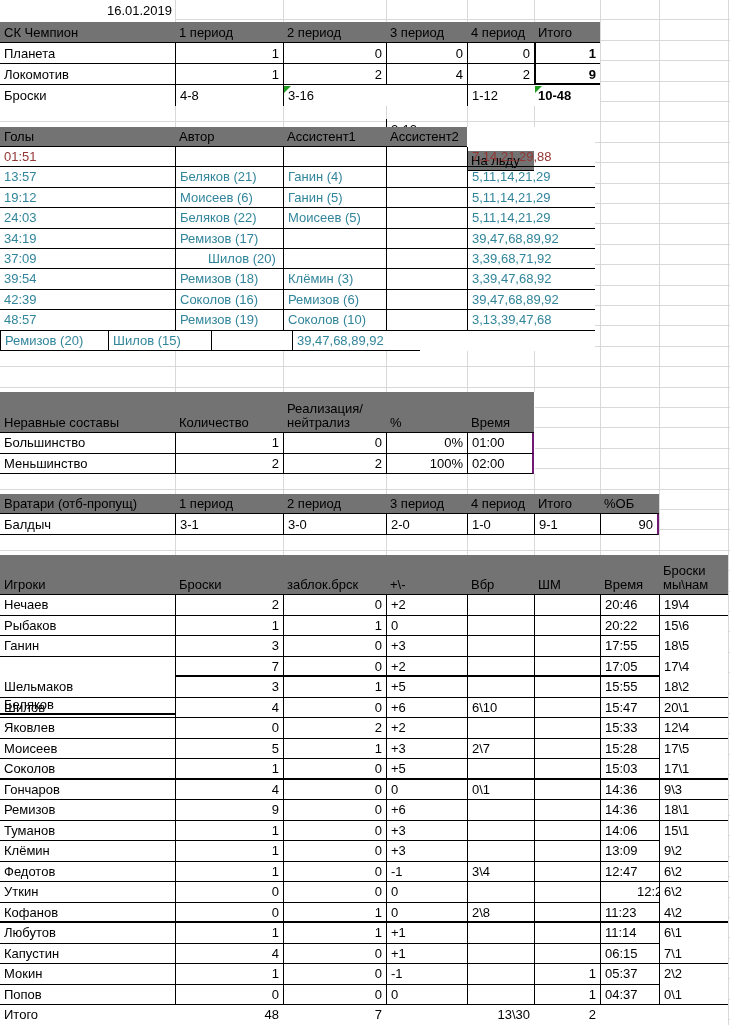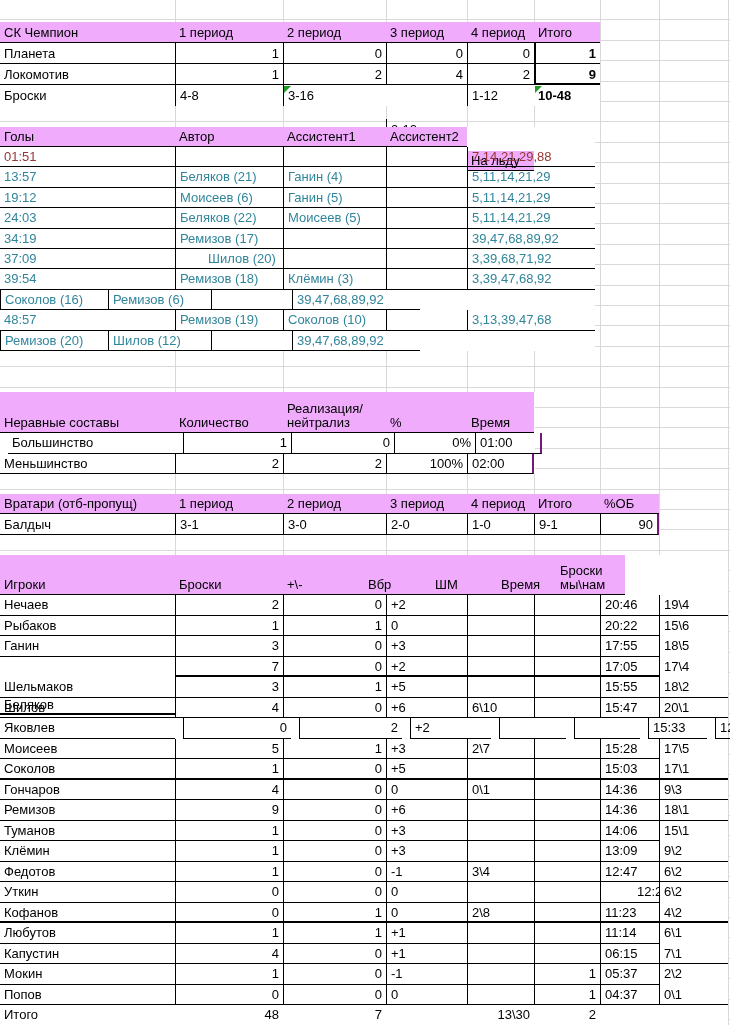--- a/index.html
+++ b/index.html
@@ -10,21 +10,21 @@
     background-image:repeating-linear-gradient(to bottom,transparent 0px,transparent 19.4px,#d9d9d9 19.4px,#d9d9d9 20.4px);
   }
   .vg{position:absolute;top:0;width:1px;height:1025px;background:#d9d9d9;}
   .tbl{position:absolute;left:0;background:#fff;z-index:2;}
   .trow{display:flex;}
   .cell{
     position:relative;box-sizing:border-box;flex:0 0 auto;
     overflow:hidden;white-space:nowrap;padding:0 4px;
   }
   .l{text-align:left}.r{text-align:right}
-  .hdr{background:#f0abfc;}
+  .hdr{background:#737373;}
   .bb{border-bottom:1px solid #000}
   .bb2{border-bottom:2px solid #000}
   .bl{border-left:1px solid #000}
   .bl2{border-left:2px solid #000}
   .br{border-right:2px solid #701a75}
   .bold{font-weight:bold}
   .red{color:#943634}
   .teal{color:#31859B}
   .ovf{overflow:visible}
   .hc{white-space:normal;line-height:14px !important;display:flex;align-items:flex-end;padding-bottom:2px;}
@@ -41,20 +41,21 @@
 
   <div class="vg" style="left:175px"></div>
   <div class="vg" style="left:283px"></div>
   <div class="vg" style="left:386px"></div>
   <div class="vg" style="left:467px"></div>
   <div class="vg" style="left:534px"></div>
   <div class="vg" style="left:600px"></div>
   <div class="vg" style="left:659px"></div>
   <div class="vg" style="left:728px"></div>
 
+  <div class="date">16.01.2019</div>
 
   <div id="score" class="tbl" style="top:22px;width:600px">
       <div class="trow" style="height: 21px;">
         <div class="cell hdr bb l" style="width: 175px; height: 21px; line-height: 21px;">СК Чемпион</div>
         <div class="cell hdr bb l" style="width: 108px; height: 21px; line-height: 21px;">1 период</div>
         <div class="cell hdr bb l" style="width: 103px; height: 21px; line-height: 21px;">2 период</div>
         <div class="cell hdr bb l" style="width: 81px; height: 21px; line-height: 21px;">3 период</div>
         <div class="cell hdr bb l" style="width: 67px; height: 21px; line-height: 21px;">4 период</div>
         <div class="cell hdr bb l" style="width: 66px; height: 21px; line-height: 21px;">Итого</div>
       </div>
@@ -134,49 +135,50 @@
         <div class="cell bl bb l ovf teal" style="width: 128px; height: 20.4px; line-height: 20.4px;">3,39,68,71,92</div>
       </div>
       <div class="trow" style="height: 20.4px;">
         <div class="cell bb l teal" style="width: 175px; height: 20.4px; line-height: 20.4px;">39:54</div>
         <div class="cell bl bb l teal" style="width: 108px; height: 20.4px; line-height: 20.4px;">Ремизов (18)</div>
         <div class="cell bl bb l teal" style="width: 103px; height: 20.4px; line-height: 20.4px;">Клёмин (3)</div>
         <div class="cell bl bb l" style="width: 81px; height: 20.4px; line-height: 20.4px;"></div>
         <div class="cell bl bb l ovf teal" style="width: 128px; height: 20.4px; line-height: 20.4px;">3,39,47,68,92</div>
       </div>
       <div class="trow" style="height: 20.4px;">
+        <div class="cell bb l teal" style="width: 175px; height: 20.4px; line-height: 20.4px;">42:39</div>
         <div class="cell bl bb l teal" style="width: 108px; height: 20.4px; line-height: 20.4px;">Соколов (16)</div>
         <div class="cell bl bb l teal" style="width: 103px; height: 20.4px; line-height: 20.4px;">Ремизов (6)</div>
         <div class="cell bl bb l" style="width: 81px; height: 20.4px; line-height: 20.4px;"></div>
         <div class="cell bl bb l ovf teal" style="width: 128px; height: 20.4px; line-height: 20.4px;">39,47,68,89,92</div>
       </div>
       <div class="trow" style="height: 20.4px;">
         <div class="cell bb l teal" style="width: 175px; height: 20.4px; line-height: 20.4px;">48:57</div>
         <div class="cell bl bb l teal" style="width: 108px; height: 20.4px; line-height: 20.4px;">Ремизов (19)</div>
         <div class="cell bl bb l teal" style="width: 103px; height: 20.4px; line-height: 20.4px;">Соколов (10)</div>
         <div class="cell bl bb l" style="width: 81px; height: 20.4px; line-height: 20.4px;"></div>
         <div class="cell bl bb l ovf teal" style="width: 128px; height: 20.4px; line-height: 20.4px;">3,13,39,47,68</div>
       </div>
       <div class="trow" style="height: 20.4px;">
         <div class="cell bl bb l teal" style="width: 108px; height: 20.4px; line-height: 20.4px;">Ремизов (20)</div>
-        <div class="cell bl bb l teal" style="width: 103px; height: 20.4px; line-height: 20.4px;">Шилов (12)</div>
+        <div class="cell bl bb l teal" style="width: 103px; height: 20.4px; line-height: 20.4px;">Шилов (15)</div>
         <div class="cell bl bb l" style="width: 81px; height: 20.4px; line-height: 20.4px;"></div>
         <div class="cell bl bb l ovf teal" style="width: 128px; height: 20.4px; line-height: 20.4px;">39,47,68,89,92</div>
       </div>
     </div>
   <div id="uneven" class="tbl" style="top:392px;width:535px">
       <div class="trow" style="height: 41px;">
         <div class="cell hdr bb hc l" style="width: 175px; height: 41px;">Неравные составы</div>
         <div class="cell hdr bb hc l" style="width: 108px; height: 41px;">Количество</div>
         <div class="cell hdr bb hc l wrapall" style="width: 103px; height: 41px;">Реализация/нейтрализ</div>
         <div class="cell hdr bb hc l" style="width: 81px; height: 41px;">%</div>
         <div class="cell hdr bb hc l" style="width: 67px; height: 41px;">Время</div>
       </div>
       <div class="trow" style="height: 20.5px;">
-        <div class="cell bb l" style="width: 175px; height: 20.5px; line-height: 20.5px; margin-left: 8px;">Большинство</div>
+        <div class="cell bb l" style="width: 175px; height: 20.5px; line-height: 20.5px;">Большинство</div>
         <div class="cell bl bb r" style="width: 108px; height: 20.5px; line-height: 20.5px;">1</div>
         <div class="cell bl bb r" style="width: 103px; height: 20.5px; line-height: 20.5px;">0</div>
         <div class="cell bl bb r" style="width: 81px; height: 20.5px; line-height: 20.5px;">0%</div>
         <div class="cell bl bb br l" style="width: 67px; height: 20.5px; line-height: 20.5px;">01:00</div>
       </div>
       <div class="trow" style="height: 20.5px;">
         <div class="cell bb l" style="width: 175px; height: 20.5px; line-height: 20.5px;">Меньшинство</div>
         <div class="cell bl bb r" style="width: 108px; height: 20.5px; line-height: 20.5px;">2</div>
         <div class="cell bl bb r" style="width: 103px; height: 20.5px; line-height: 20.5px;">2</div>
         <div class="cell bl bb r" style="width: 81px; height: 20.5px; line-height: 20.5px;">100%</div>
@@ -200,20 +202,21 @@
         <div class="cell bl bb l" style="width: 81px; height: 21px; line-height: 21px;">2-0</div>
         <div class="cell bl bb l" style="width: 67px; height: 21px; line-height: 21px;">1-0</div>
         <div class="cell bl bb l" style="width: 66px; height: 21px; line-height: 21px;">9-1</div>
         <div class="cell bl bb br r" style="width: 59px; height: 21px; line-height: 21px;">90</div>
       </div>
     </div>
   <div id="players" class="tbl" style="top:555px;width:728px">
       <div class="trow" style="height: 40px;">
         <div class="cell hdr bb hc l" style="width: 175px; height: 40px;">Игроки</div>
         <div class="cell hdr bb hc l" style="width: 108px; height: 40px;">Броски</div>
+        <div class="cell hdr bb hc l" style="width: 103px; height: 40px;">заблок.брск</div>
         <div class="cell hdr bb hc l" style="width: 81px; height: 40px;">+\-</div>
         <div class="cell hdr bb hc l" style="width: 67px; height: 40px;">Вбр</div>
         <div class="cell hdr bb hc l" style="width: 66px; height: 40px;">ШМ</div>
         <div class="cell hdr bb hc l" style="width: 59px; height: 40px;">Время</div>
         <div class="cell hdr bb hc l" style="width: 69px; height: 40px;">Броски мы\нам</div>
       </div>
       <div class="trow" style="height: 20.5px;">
         <div class="cell l bb" style="width: 175px; height: 20.5px; line-height: 20.5px;">Нечаев</div>
         <div class="cell bl r bb" style="width: 108px; height: 20.5px; line-height: 20.5px;">2</div>
         <div class="cell bl r bb" style="width: 103px; height: 20.5px; line-height: 20.5px;">0</div>
@@ -266,21 +269,21 @@
       <div class="trow" style="height: 20.5px;">
         <div class="cell l bb" style="width: 175px; height: 20.5px; line-height: 20.5px;">Шилов</div>
         <div class="cell bl r bb" style="width: 108px; height: 20.5px; line-height: 20.5px;">4</div>
         <div class="cell bl r bb" style="width: 103px; height: 20.5px; line-height: 20.5px;">0</div>
         <div class="cell bl l bb" style="width: 81px; height: 20.5px; line-height: 20.5px;">+6</div>
         <div class="cell bl l bb" style="width: 67px; height: 20.5px; line-height: 20.5px;">6\10</div>
         <div class="cell bl r bb" style="width: 66px; height: 20.5px; line-height: 20.5px;"></div>
         <div class="cell bl l bb" style="width: 59px; height: 20.5px; line-height: 20.5px;">15:47</div>
         <div class="cell bl l bb" style="width: 69px; height: 20.5px; line-height: 20.5px;">20\1</div>
       </div>
-      <div class="trow" style="height: 20.5px; gap: 8px;">
+      <div class="trow" style="height: 20.5px;">
         <div class="cell l bb" style="width: 175px; height: 20.5px; line-height: 20.5px;">Яковлев</div>
         <div class="cell bl r bb" style="width: 108px; height: 20.5px; line-height: 20.5px;">0</div>
         <div class="cell bl r bb" style="width: 103px; height: 20.5px; line-height: 20.5px;">2</div>
         <div class="cell bl l bb" style="width: 81px; height: 20.5px; line-height: 20.5px;">+2</div>
         <div class="cell bl l bb" style="width: 67px; height: 20.5px; line-height: 20.5px;"></div>
         <div class="cell bl r bb" style="width: 66px; height: 20.5px; line-height: 20.5px;"></div>
         <div class="cell bl l bb" style="width: 59px; height: 20.5px; line-height: 20.5px;">15:33</div>
         <div class="cell bl l bb" style="width: 69px; height: 20.5px; line-height: 20.5px;">12\4</div>
       </div>
       <div class="trow" style="height: 20.5px;">

